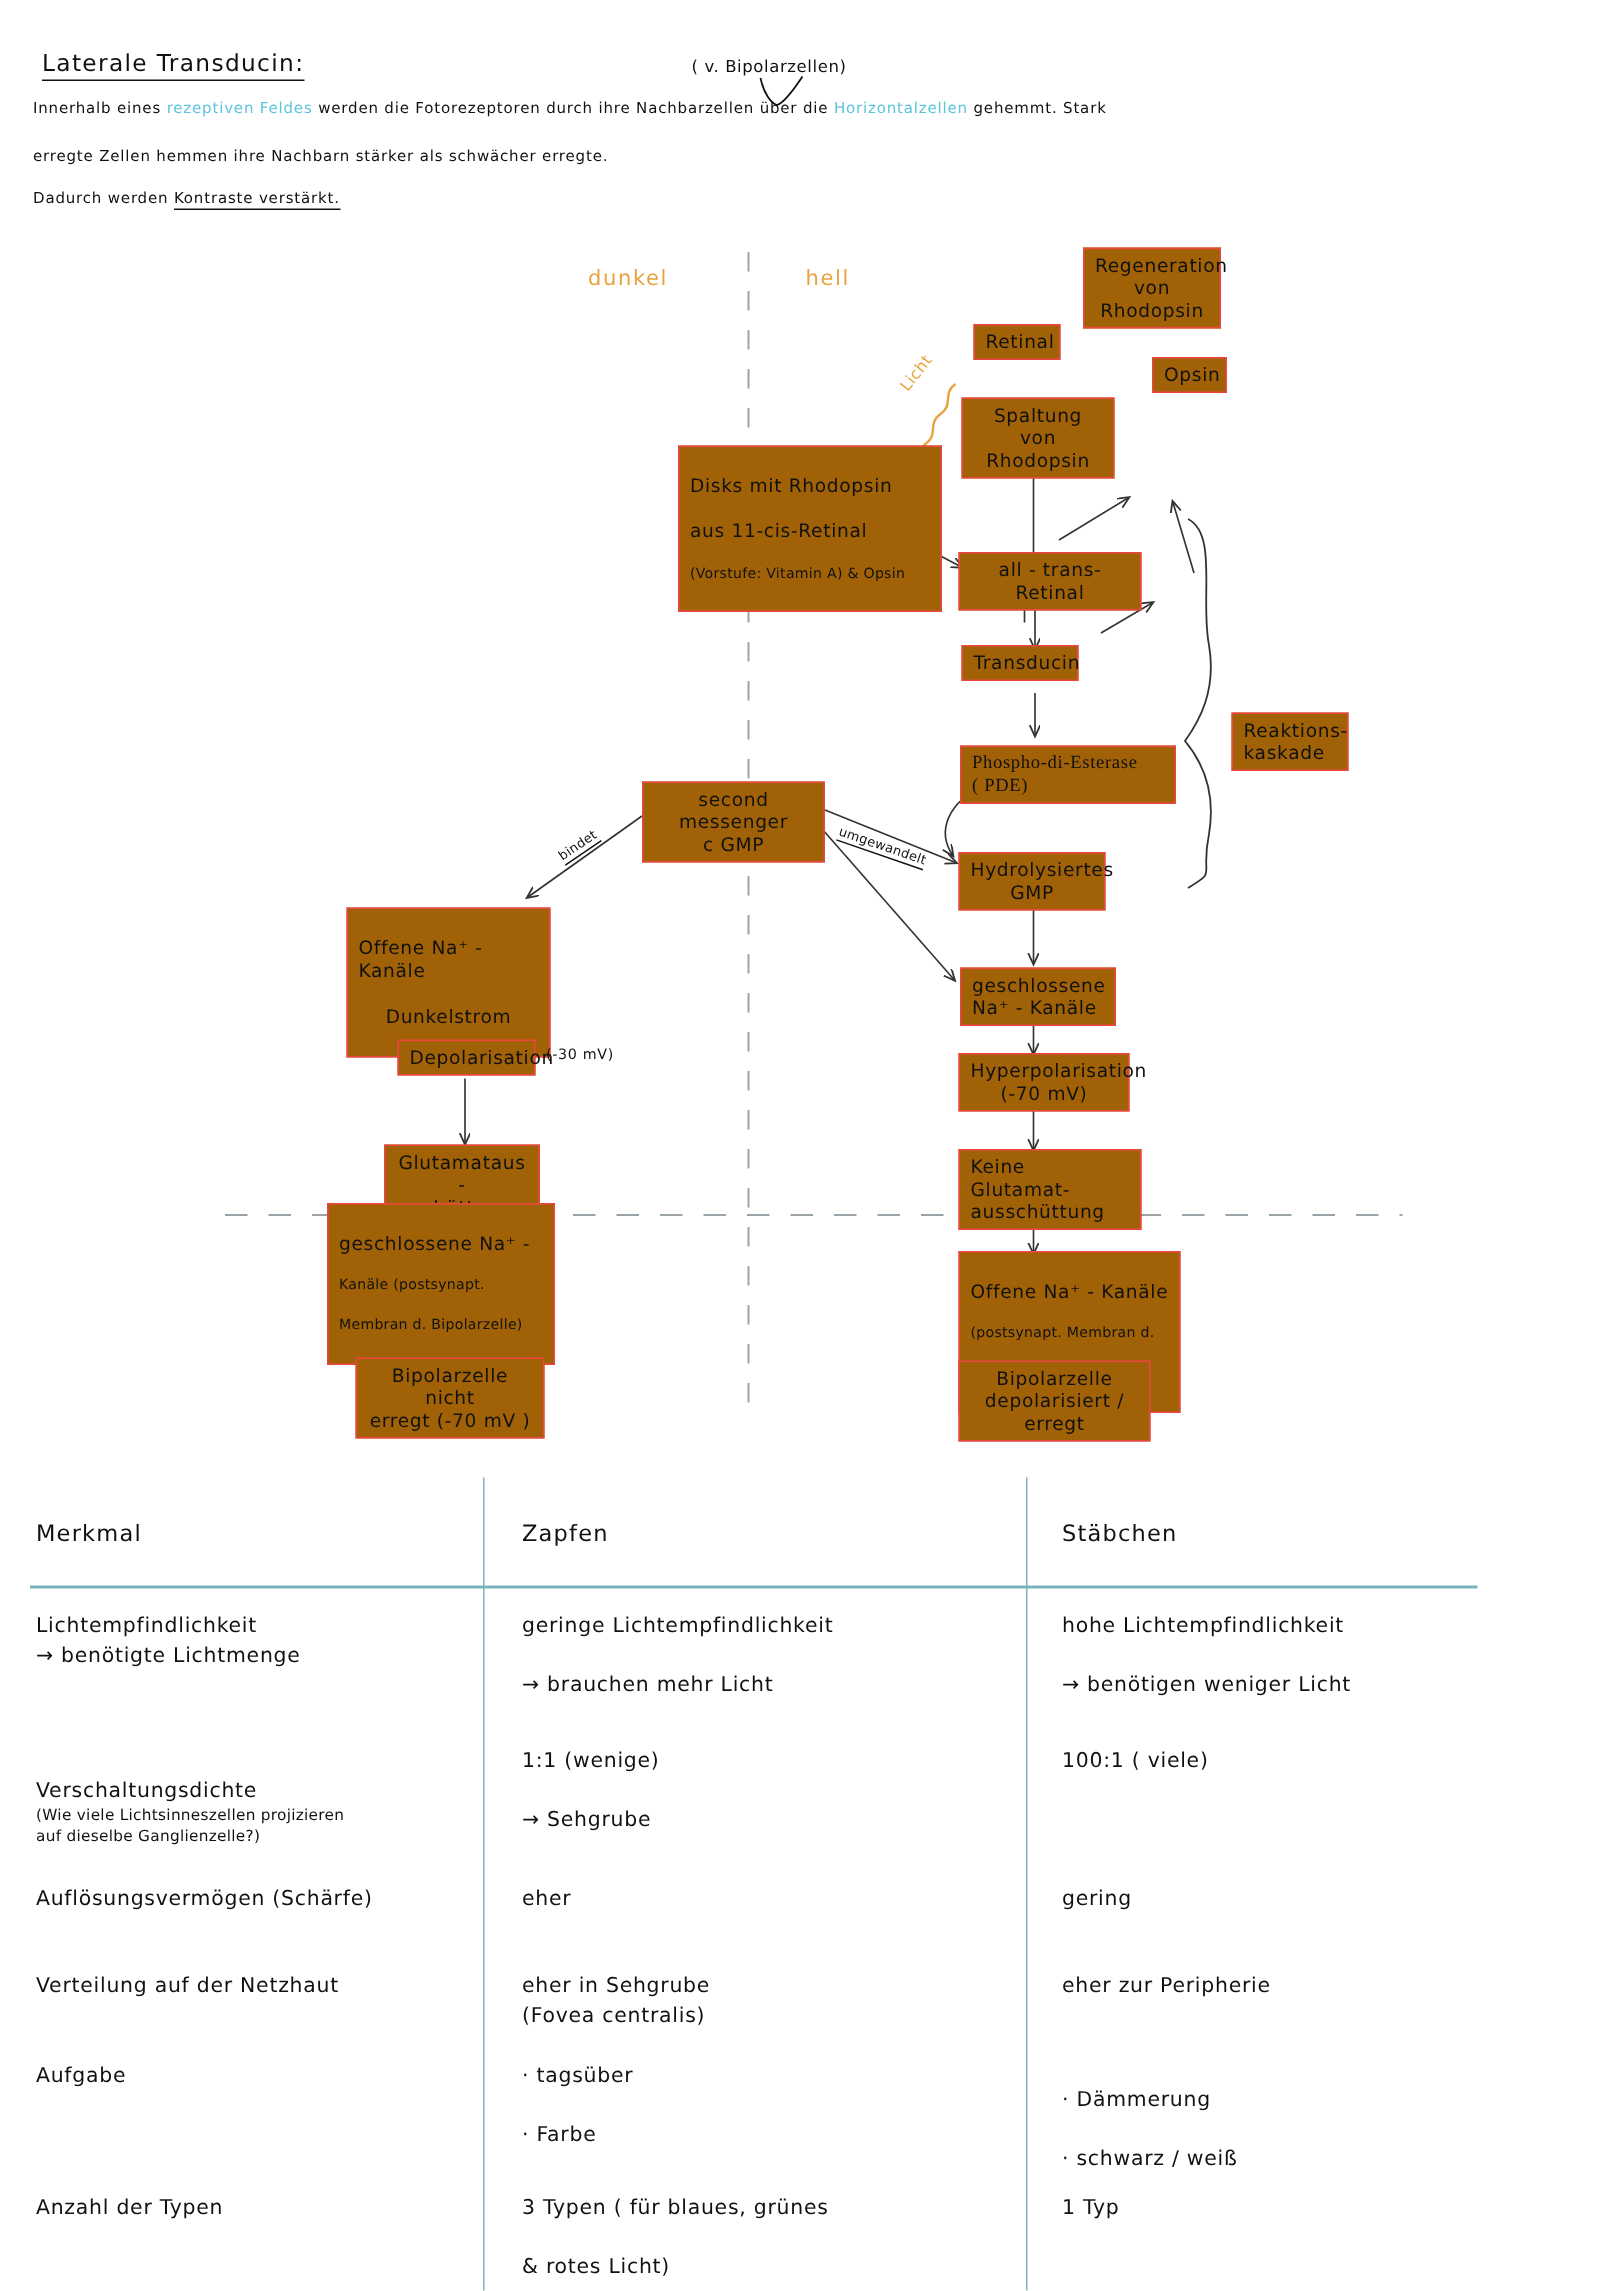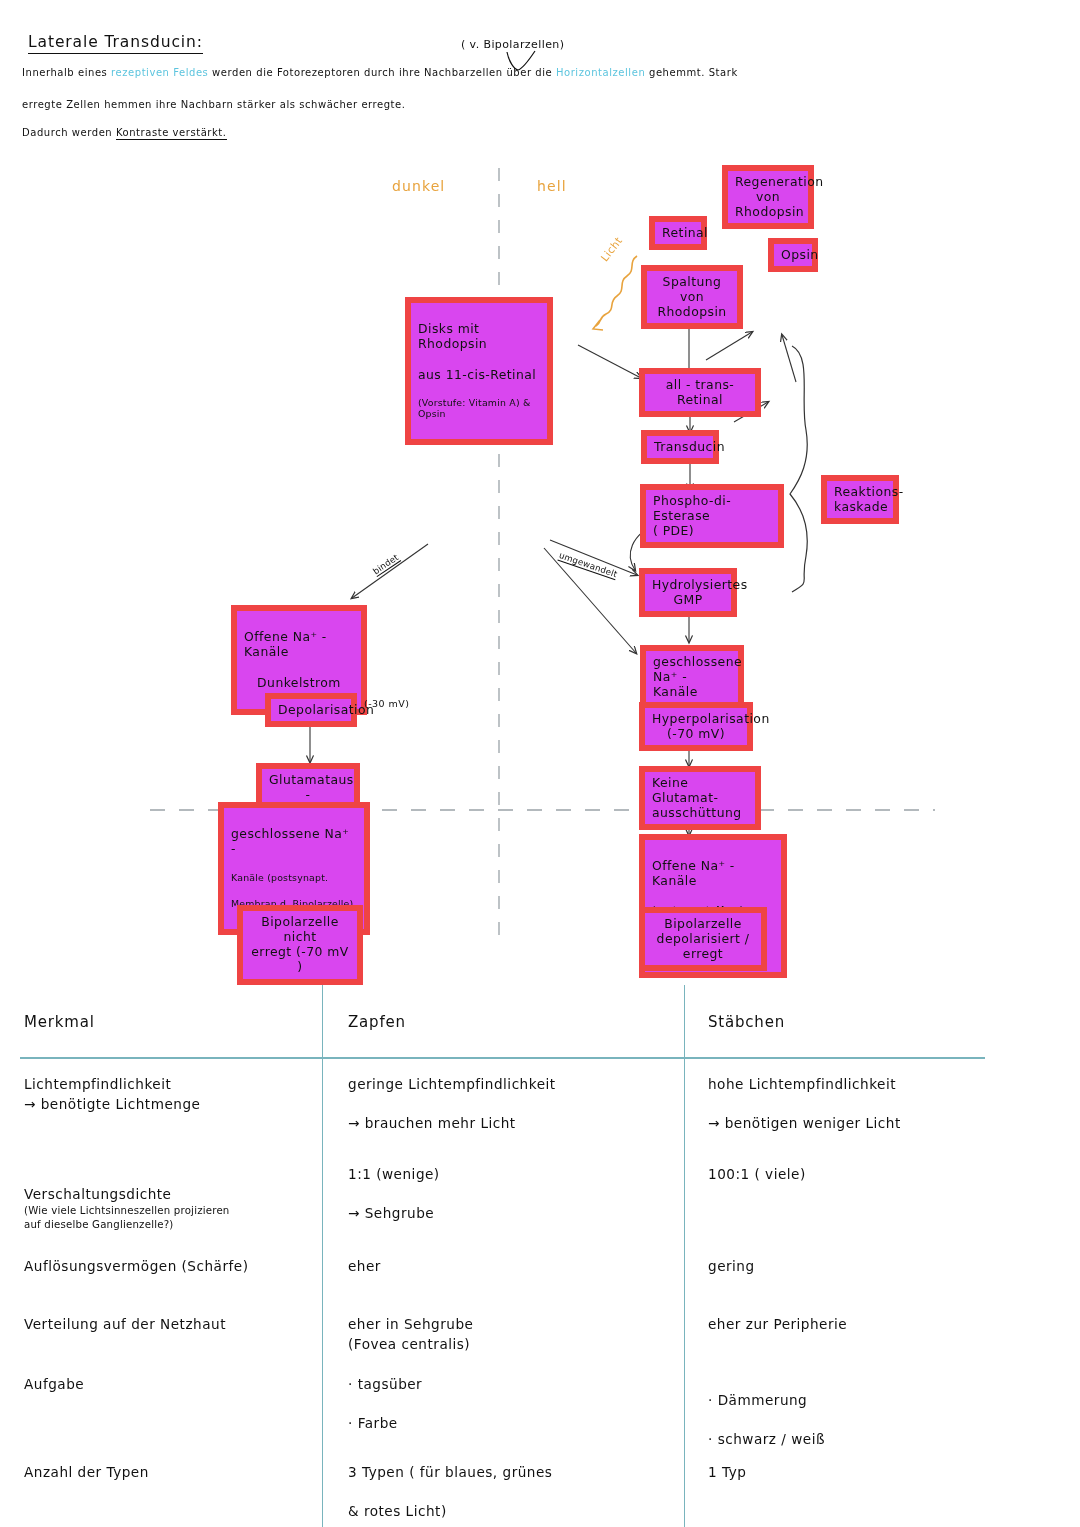--- a/index.html
+++ b/index.html
@@ -30,22 +30,22 @@
     position:absolute;left:461px;top:38px;
     font-size:11px;letter-spacing:0.4px;color:#111;white-space:nowrap;
   }
   .annot-hook{position:absolute;left:505px;top:50px;}
 
   
   .diagram{position:absolute;left:0;top:150px;width:1080px;height:835px;}
   .svg-layer{position:absolute;left:0;top:0;width:1080px;height:835px;}
   .node{
     position:absolute;
-    background:#d946ef;
-    border:6px solid #ef4444;
+    background:#a16207;
+    border:1px solid #ef4444;
     box-sizing:border-box;
     font-size:12.4px;
     letter-spacing:0.45px;
     line-height:1.22;
     padding:3px 7px 4px 7px;
     color:#111;
     text-align:left;
     white-space:pre-line;
   }
   .node.ctr{text-align:center;}
@@ -151,33 +151,35 @@
     <div class="lbl-col" style="left:537px;top:28px;">hell</div>
     <div class="free" style="left:598px;top:106px;font-size:10.5px;color:#e8a33d;transform:rotate(-52deg);transform-origin:left top;">Licht</div>
 
     <div class="node ctr" style="left:722px;top:15px;width:92px;">Regeneration
 von Rhodopsin</div>
     <div class="node ctr" style="left:649px;top:66px;width:58px;">Retinal</div>
     <div class="node ctr" style="left:768px;top:88px;width:50px;">Opsin</div>
     <div class="node ctr" style="left:641px;top:115px;width:102px;">Spaltung  von
 Rhodopsin</div>
 
-    <div class="node" style="left:405px;top:147px;width:148px;">
+    <div class="node" style="left:452px;top:147px;width:176px;">
       <div>Disks  mit   Rhodopsin</div>
       <div>aus    11-cis-Retinal</div>
       <div class="sub">(Vorstufe: Vitamin A) &amp; Opsin</div>
     </div>
 
     <div class="node ctr" style="left:639px;top:218px;width:122px;">all - trans-Retinal</div>
     <div class="node ctr" style="left:641px;top:280px;width:78px;">Transducin</div>
-    <div class="node" style="left:640px;top:334px;width:144px;">Phospho-di-Esterase
+    <div class="node" style="left:640px;top:347px;width:144px;font-family:Liberation Serif, serif;">Phospho-di-Esterase
 ( PDE)</div>
     <div class="node" style="left:821px;top:325px;width:78px;">Reaktions-
 kaskade</div>
 
+    <div class="node ctr" style="left:428px;top:371px;width:122px;">second  messenger
+c GMP</div>
     <div class="node ctr" style="left:639px;top:418px;width:98px;">Hydrolysiertes
 GMP</div>
 
     <div class="arrow-lbl" style="left:371px;top:418px;transform:rotate(-34deg);transform-origin:left top;">bindet</div>
     <div class="arrow-lbl" style="left:561px;top:400px;transform:rotate(19deg);transform-origin:left top;">umgewandelt</div>
 
     <div class="node" style="left:231px;top:455px;width:136px;">
       <div>Offene  Na⁺ - Kanäle</div>
       <div style="text-align:center;">Dunkelstrom</div>
     </div>

